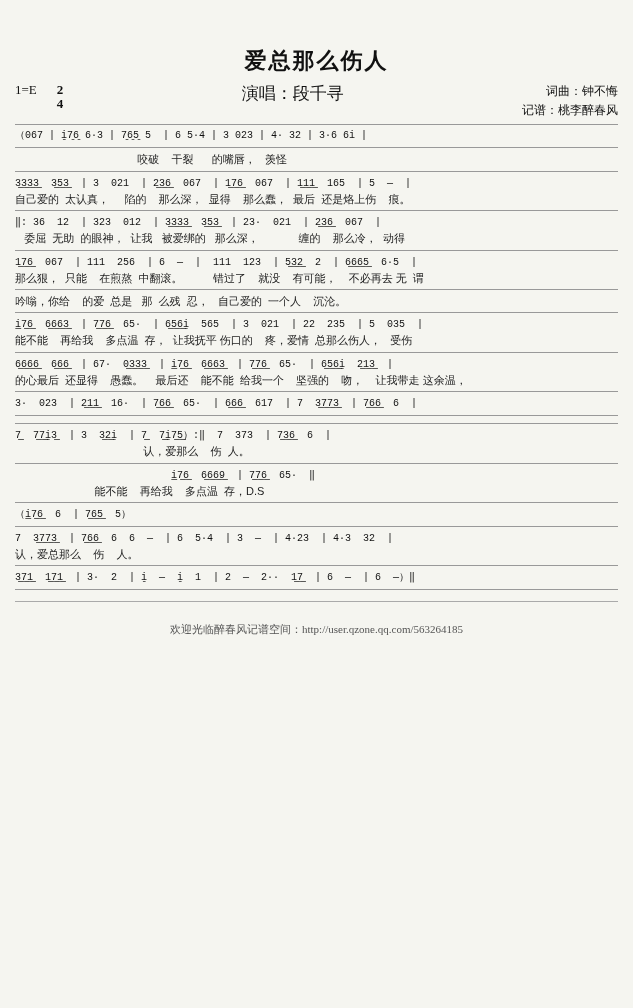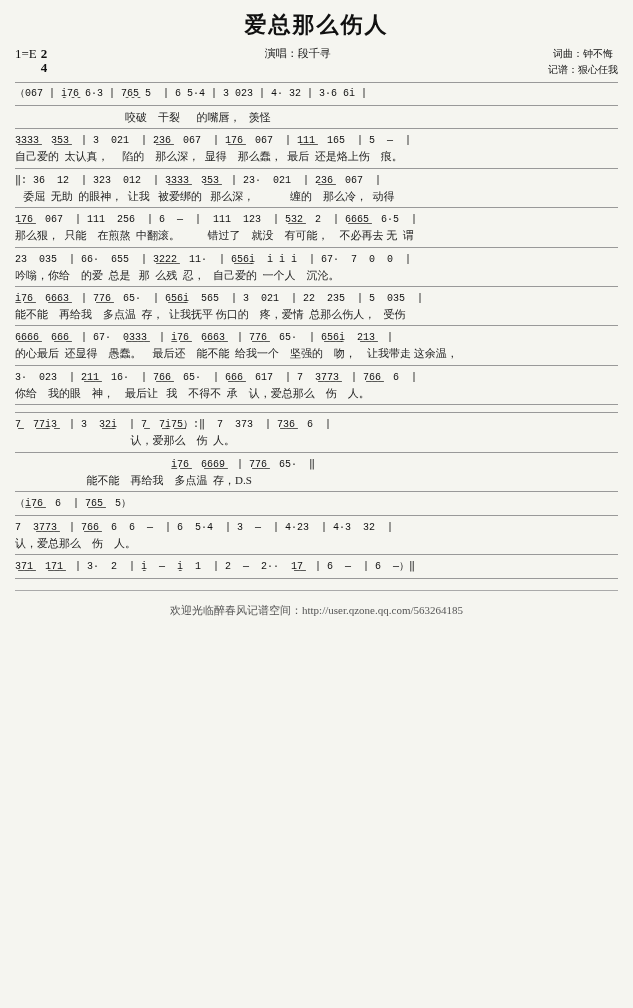--- a/index.html
+++ b/index.html
@@ -8,88 +8,89 @@
       font-family: 'SimSun', 'STSong', serif;
       width: 633px;
       min-height: 1008px;
       padding: 10px 15px;
       font-size: 13px;
       color: #111;
     }
     .page {
       background: #f5f5f0;
       width: 100%;
+      margin-top: 36px;
     }
     .title {
       text-align: center;
       font-size: 22px;
       font-weight: bold;
       letter-spacing: 2px;
       margin-bottom: 6px;
     }
     .meta-row {
       display: flex;
       justify-content: space-between;
       align-items: flex-start;
       margin-bottom: 4px;
       font-size: 13px;
     }
     .meta-left {
       display: flex;
       align-items: baseline;
-      gap: 4px;
+      gap: 20px;
       font-size: 13px;
     }
     .meta-center {
       text-align: center;
-      font-size: 11px;
+      font-size: 17px;
     }
     .meta-right {
-      text-align: center;
-      font-size: 10px;
+      text-align: right;
+      font-size: 12px;
       line-height: 1.6;
     }
     .time-sig {
       display: inline-flex;
       flex-direction: column;
       align-items: center;
       font-size: 13px;
       line-height: 1.1;
       font-weight: bold;
     }
     .divider {
       border-top: 1px solid #999;
       margin: 3px 0;
     }
     .footer {
       text-align: center;
       font-size: 11px;
       color: #555;
       margin-top: 8px;
       border-top: 1px solid #aaa;
-      padding-top: 12px;
+      padding-top: 20px;
     }
     .score-block {
       width: 100%;
     }
     .score-line {
       display: flex;
       flex-direction: column;
       margin-bottom: 1px;
     }
     .notes {
       font-size: 10px;
       white-space: pre;
       font-family: 'SimSun', 'Courier New', monospace;
       line-height: 1.6;
     }
     .lyrics {
       font-size: 11px;
       white-space: pre;
-      font-family: Liberation Serif, serif;
+      font-family: Liberation Sans, sans-serif;
       line-height: 1.4;
       color: #222;
     }
   </style>
 </head>
 <body>
 
 <div class="page">
   <div class="title">爱总那么伤人</div>
 
@@ -97,21 +98,21 @@
     <div class="meta-left">
       <span>1=E</span>
       <div class="time-sig">
         <span>2</span>
         <span>4</span>
       </div>
     </div>
     <div class="meta-center">演唱：段千寻</div>
     <div class="meta-right">
       <div>词曲：钟不悔</div>
-      <div>记谱：狠心任我</div>
+      <div>记谱：桃李醉春风</div>
     </div>
   </div>
 
   <div class="divider"></div>
 
   <div class="score-block" id="score-container">
   <div class="score-line">
         <div class="notes">（067 | i̱7̱6̱ 6·3 | 7̱6̱5̱ 5  | 6 5·4 | 3 023 | 4· 32 | 3·6 6i |</div>
         <div class="divider"></div>
       </div>
@@ -128,37 +129,35 @@
         <div class="notes">‖: 36  12  | 323  012  | 3̲3̲3̲3̲  3̲5̲3̲  | 23·  021  | 2̲3̲6̲  067  |</div>
         <div class="lyrics">   委屈  无助  的眼神，  让我   被爱绑的   那么深，             缠的    那么冷，  动得</div>
         <div class="divider"></div>
       </div>
       <div class="score-line">
         <div class="notes">1̲7̲6̲  067  | 111  256  | 6  —  |  111  123  | 5̲3̲2̲  2  | 6̲6̲6̲5̲  6·5  |</div>
         <div class="lyrics">那么狠，  只能    在煎熬  中翻滚。          错过了    就没    有可能，    不必再去 无  谓</div>
         <div class="divider"></div>
       </div>
       <div class="score-line">
-        <div class="notes">23  035  | 66·  655  | 3̲2̲2̲2̲  11·  | 6̲5̲6̲i̱  i i i  | 67·  7  0  0  |</div>
         <div class="lyrics">吟嗡，你给    的爱  总是   那  么残  忍，   自己爱的  一个人    沉沦。</div>
         <div class="divider"></div>
       </div>
       <div class="score-line">
         <div class="notes">i̲7̲6̲  6̲6̲6̲3̲  | 7̲7̲6̲  65·  | 6̲5̲6̲i̱  565  | 3  021  | 22  235  | 5  035  |</div>
         <div class="lyrics">能不能    再给我    多点温  存，  让我抚平 伤口的    疼，爱情  总那么伤人，   受伤</div>
         <div class="divider"></div>
       </div>
       <div class="score-line">
         <div class="notes">6̲6̲6̲6̲  6̲6̲6̲  | 67·  0̲3̲3̲3̲  | i̲7̲6̲  6̲6̲6̲3̲  | 7̲7̲6̲  65·  | 6̲5̲6̲i̱  2̲1̲3̲  |</div>
         <div class="lyrics">的心最后  还显得    愚蠢。    最后还    能不能  给我一个    坚强的    吻，    让我带走 这余温，</div>
         <div class="divider"></div>
       </div>
       <div class="score-line">
         <div class="notes">3·  023  | 2̲1̲1̲  16·  | 7̲6̲6̲  65·  | 6̲6̲6̲  617  | 7  3̲7̲7̲3̲  | 7̲6̲6̲  6  |</div>
-        <div class="lyrics">你给    我的眼    神，    最后让   我    不得不  承    认，爱总那么    伤    人。</div>
         <div class="divider"></div>
       </div>
       <div class="score-line">
         <div class="divider"></div>
       </div>
       <div class="score-line">
         <div class="notes">7̲  7̲7̲i̱3̲  | 3  3̲2̲i̱  | 7̲  7̲i̱7̲5̲）:‖  7  373  | 7̲3̲6̲  6  |</div>
         <div class="lyrics">                                          认，爱那么    伤  人。</div>
         <div class="divider"></div>
       </div>

